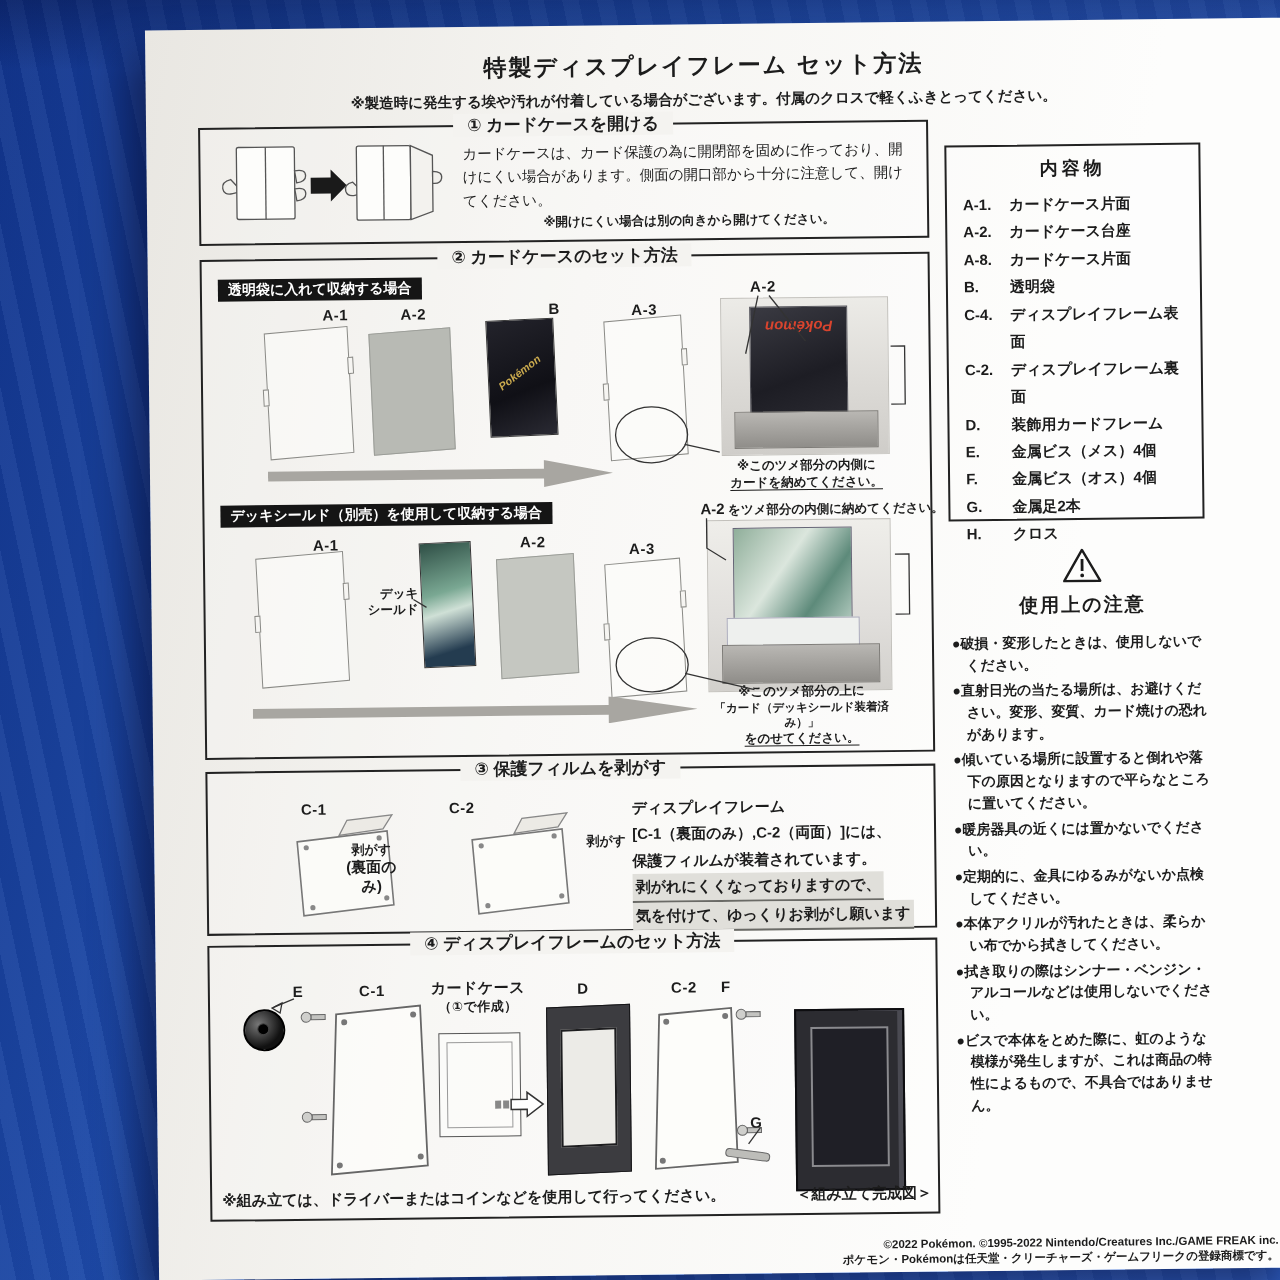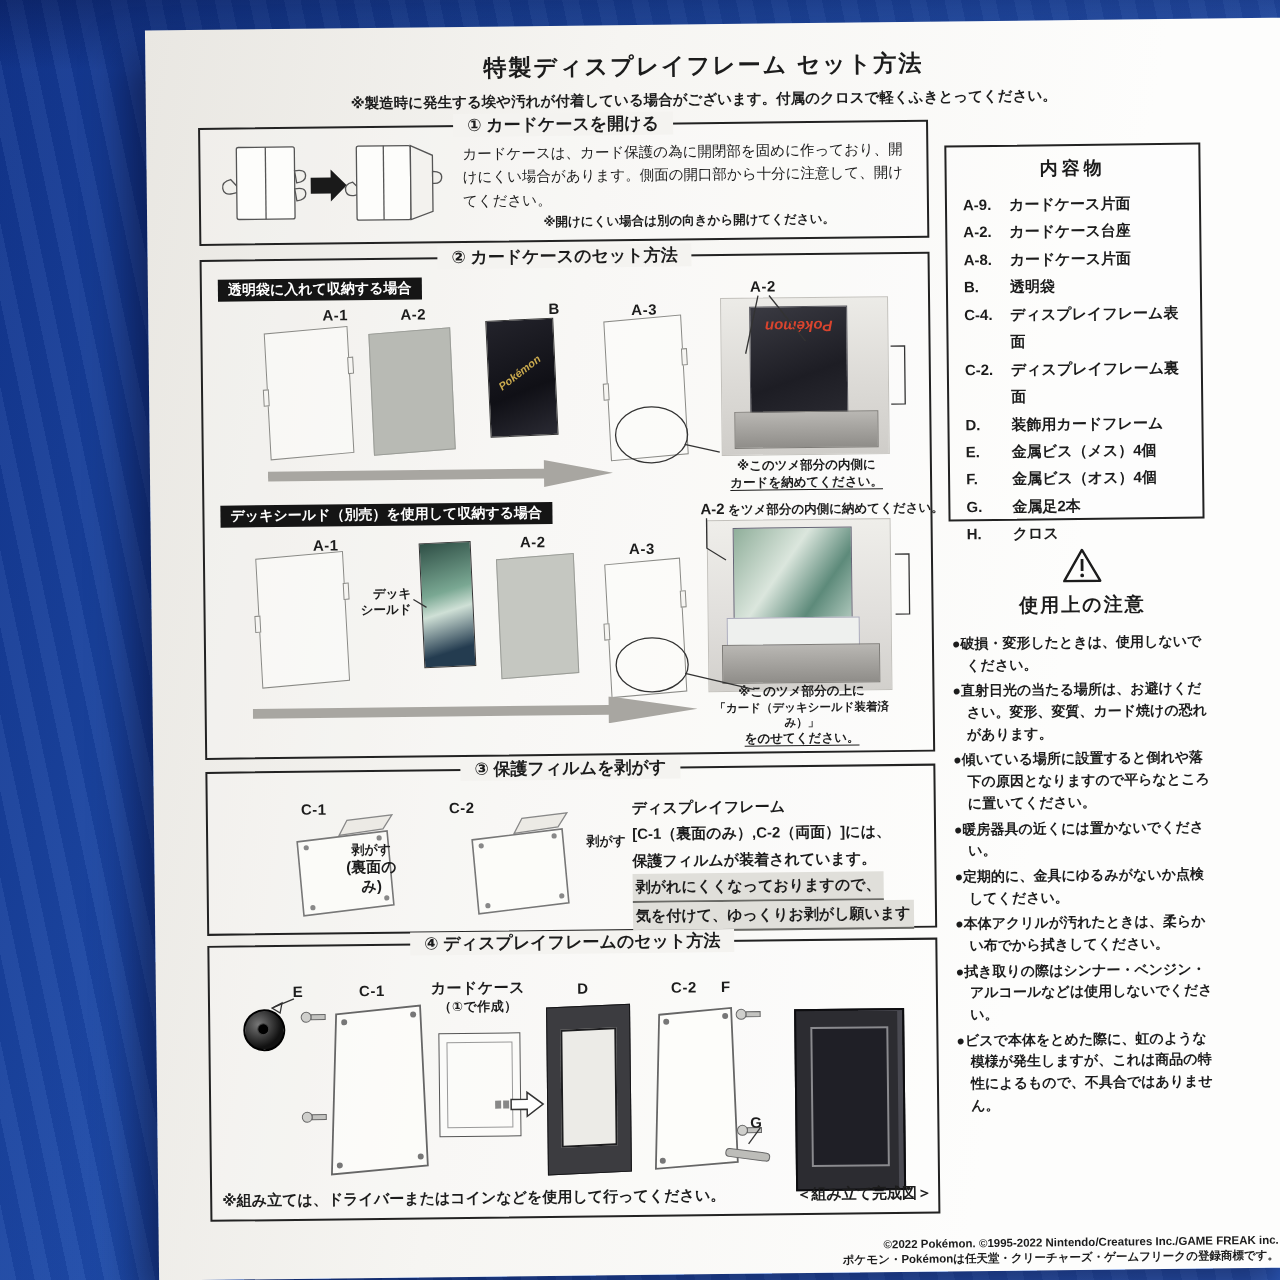--- a/index.html
+++ b/index.html
@@ -139,21 +139,21 @@
       </g>
     </svg>
     <div class="sec1-text">カードケースは、カード保護の為に開閉部を固めに作っており、開けにくい場合があります。側面の開口部から十分に注意して、開けてください。</div>
     <div class="sec1-note">※開けにくい場合は別の向きから開けてください。</div>
   </section>
 
   <section class="box contents">
     <div class="contents-title">内容物</div>
     <div class="contents-list">
       <div class="c-row">
-            <span class="c-code">A-9.</span>
+            <span class="c-code">A-1.</span>
             <span>カードケース片面</span>
           </div>
       <div class="c-row">
             <span class="c-code">A-2.</span>
             <span>カードケース台座</span>
           </div>
       <div class="c-row">
             <span class="c-code">A-8.</span>
             <span>カードケース片面</span>
           </div>
@@ -229,21 +229,21 @@
     <div class="topnote" style="left:496px;top:244px">
       <b>A-2</b>
       <span>をツメ部分の内側に納めてください。</span>
     </div>
 
     <div class="plabel" style="left:121px;top:276px">A-1</div>
     <div class="plabel" style="left:328px;top:275px">A-2</div>
     <div class="plabel" style="left:437px;top:283px">A-3</div>
 
     <div class="case" style="left:53px;top:294px;width:86px;height:128px"></div>
-    <div class="decklabel" style="left:120px;top:326px;width:86px">
+    <div class="decklabel" style="left:127px;top:326px;width:86px">
       <div>デッキ</div>
       <div>シールド</div>
     </div>
     <div class="deckcard" style="left:216px;top:283px;width:50px;height:123px"></div>
     <div class="panel" style="left:293px;top:298px;width:76px;height:118px;background:#c5c7c1"></div>
     <div class="case" style="left:402px;top:304px;width:74px;height:132px"></div>
 
     <div class="photo" style="left:502px;top:264px;width:182px;height:170px;background:linear-gradient(180deg,#efeeea,#e0dedb 60%,#d2d0cc)">
       <div class="p2-card"></div>
       <div class="p2-sleeve"></div>

